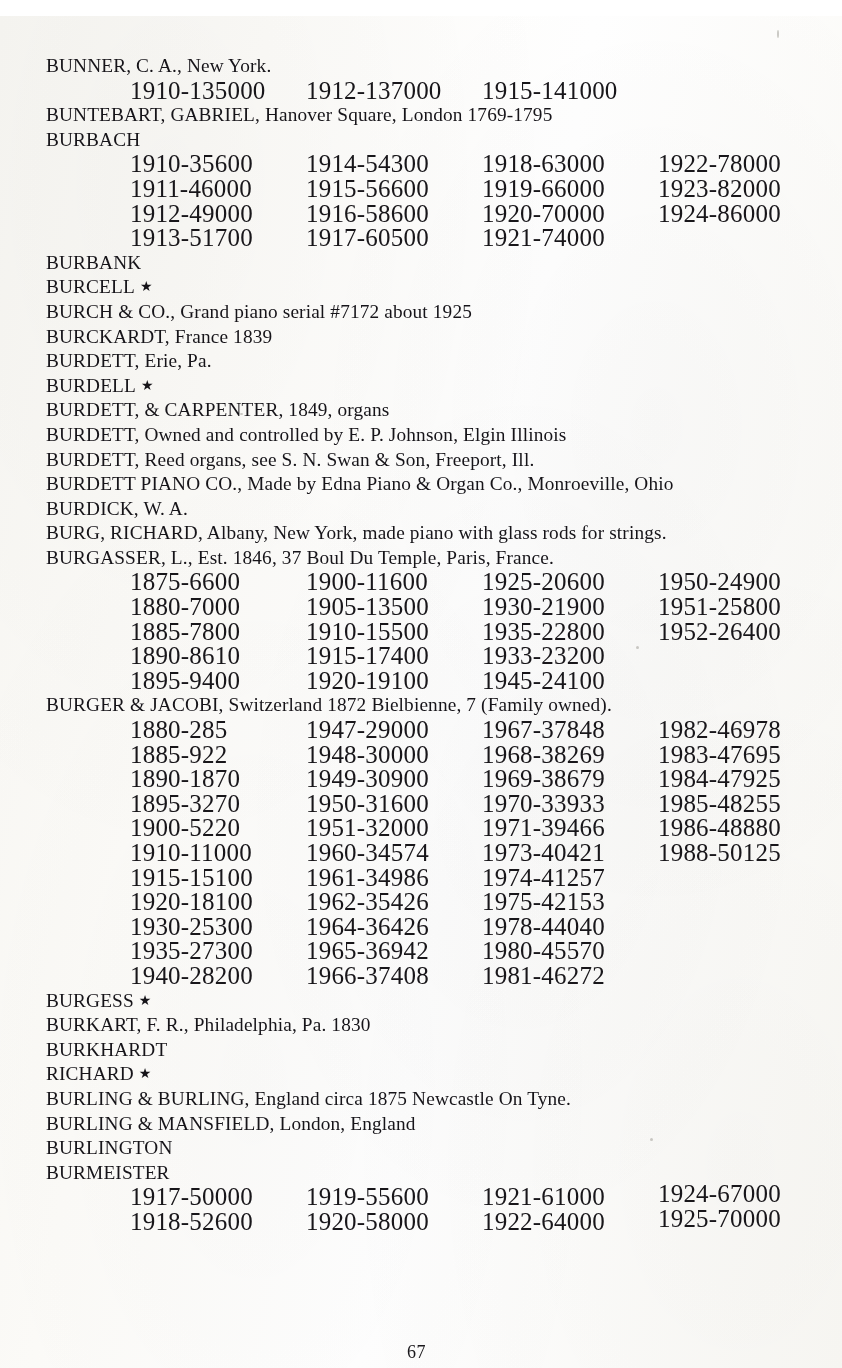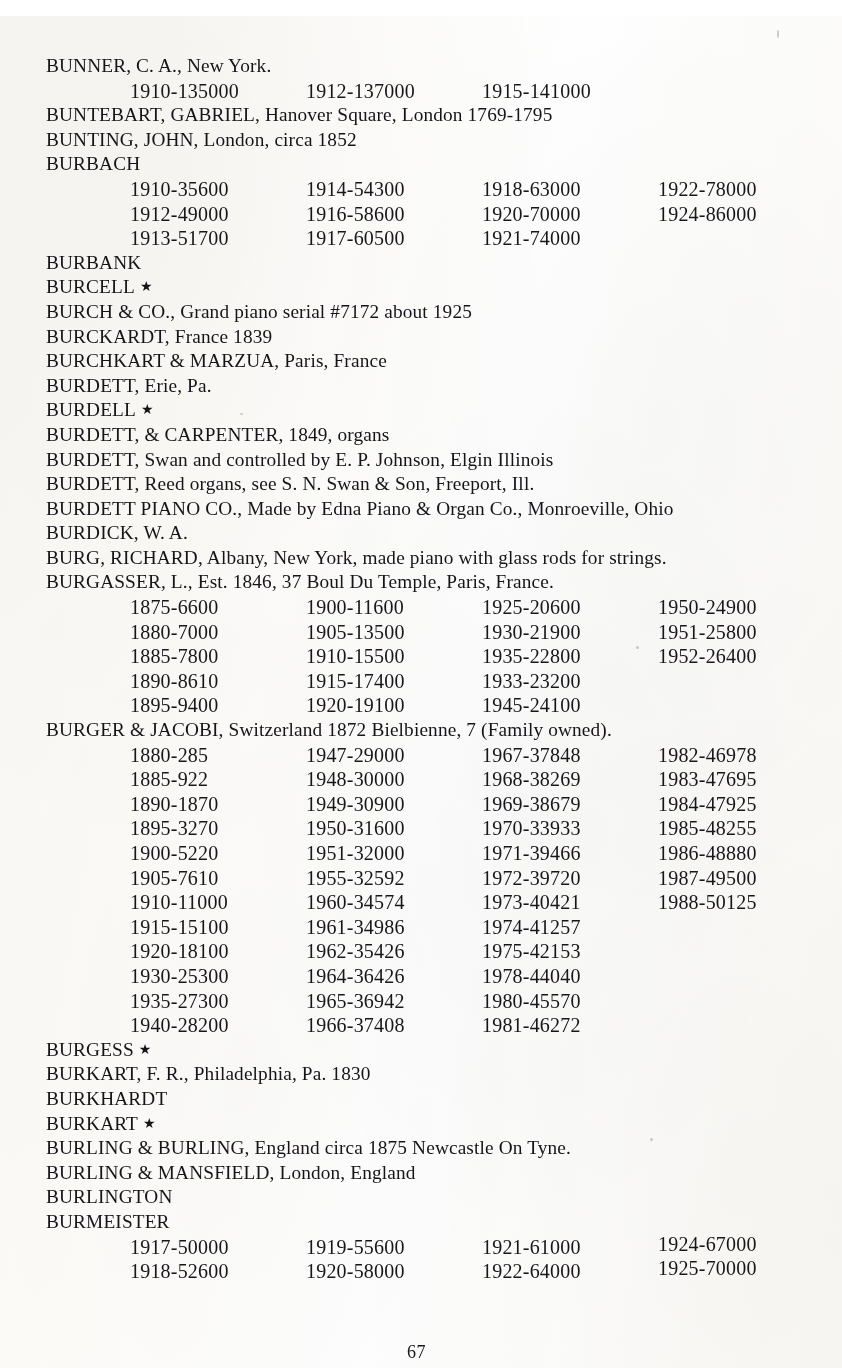--- a/index.html
+++ b/index.html
@@ -46,21 +46,21 @@
   .entry .star {
     font-size: 14px;
     vertical-align: 2px;
     margin-left: 5px;
     letter-spacing: 0;
   }
   .srow {
     display: block;
     height: 24.6px;
     white-space: nowrap;
-    font-size: 20px;
+    font-size: 25px;
     line-height: 24.6px;
     font-family: Liberation Serif, serif;
   }
   .scell {
     display: inline-block;
     width: 175px;
     text-align: left;
     letter-spacing: 0.2px;
   }
   .scell.c0 { margin-left: 84px; }
@@ -103,44 +103,45 @@
   <div class="content">
 
     <div class="entry"><span class="nm">BUNNER, C. A., New York.</span></div>
     <div class="table-block">
       <div class="srow">
         <span class="scell c0">1910-135000</span><span class="scell c1">1912-137000</span><span class="scell c2">1915-141000</span>
       </div>
     </div>
 
     <div class="entry"><span class="nm">BUNTEBART, GABRIEL, Hanover Square, London 1769-1795</span></div>
-    <div class="entry"><span class="nm">BUNTING, JOHN, London, circa 1852</span></div>
     <div class="entry"><span class="nm">BURBACH</span></div>
 
     <div class="table-block indent-burbach">
       <div class="srow">
         <span class="scell c0">1910-35600</span><span class="scell c1">1914-54300</span><span class="scell c2">1918-63000</span><span class="scell c3">1922-78000</span>
+      </div>
+      <div class="srow">
+        <span class="scell c0">1911-46000</span><span class="scell c1">1915-56600</span><span class="scell c2">1919-66000</span><span class="scell c3">1923-82000</span>
       </div>
       <div class="srow">
         <span class="scell c0">1912-49000</span><span class="scell c1">1916-58600</span><span class="scell c2">1920-70000</span><span class="scell c3">1924-86000</span>
       </div>
       <div class="srow">
         <span class="scell c0">1913-51700</span><span class="scell c1">1917-60500</span><span class="scell c2">1921-74000</span>
       </div>
     </div>
 
     <div class="entry"><span class="nm">BURBANK</span></div>
     <div class="entry"><span class="nm">BURCELL</span><span class="star">★</span></div>
     <div class="entry"><span class="nm">BURCH &amp; CO., Grand piano serial #7172 about 1925</span></div>
     <div class="entry"><span class="nm">BURCKARDT, France 1839</span></div>
-    <div class="entry"><span class="nm">BURCHKART &amp; MARZUA, Paris, France</span></div>
     <div class="entry"><span class="nm">BURDETT, Erie, Pa.</span></div>
     <div class="entry"><span class="nm">BURDELL</span><span class="star">★</span></div>
     <div class="entry"><span class="nm">BURDETT, &amp; CARPENTER, 1849, organs</span></div>
-    <div class="entry"><span class="nm">BURDETT, Swan and controlled by E. P. Johnson, Elgin Illinois</span></div>
+    <div class="entry"><span class="nm">BURDETT, Owned and controlled by E. P. Johnson, Elgin Illinois</span></div>
     <div class="entry"><span class="nm">BURDETT, Reed organs, see S. N. Swan &amp; Son, Freeport, Ill.</span></div>
     <div class="entry"><span class="nm">BURDETT PIANO CO., Made by Edna Piano &amp; Organ Co., Monroeville, Ohio</span></div>
     <div class="entry"><span class="nm">BURDICK, W. A.</span></div>
     <div class="entry"><span class="nm">BURG, RICHARD, Albany, New York, made piano with glass rods for strings.</span></div>
     <div class="entry"><span class="nm">BURGASSER, L., Est. 1846, 37 Boul Du Temple, Paris, France.</span></div>
 
     <div class="table-block">
       <div class="srow">
         <span class="scell c0">1875-6600</span><span class="scell c1">1900-11600</span><span class="scell c2">1925-20600</span><span class="scell c3">1950-24900</span>
       </div>
@@ -170,23 +171,20 @@
       <div class="srow">
         <span class="scell c0">1890-1870</span><span class="scell c1">1949-30900</span><span class="scell c2">1969-38679</span><span class="scell c3">1984-47925</span>
       </div>
       <div class="srow">
         <span class="scell c0">1895-3270</span><span class="scell c1">1950-31600</span><span class="scell c2">1970-33933</span><span class="scell c3">1985-48255</span>
       </div>
       <div class="srow">
         <span class="scell c0">1900-5220</span><span class="scell c1">1951-32000</span><span class="scell c2">1971-39466</span><span class="scell c3">1986-48880</span>
       </div>
       <div class="srow">
-        <span class="scell c0">1905-7610</span><span class="scell c1">1955-32592</span><span class="scell c2">1972-39720</span><span class="scell c3">1987-49500</span>
-      </div>
-      <div class="srow">
         <span class="scell c0">1910-11000</span><span class="scell c1">1960-34574</span><span class="scell c2">1973-40421</span><span class="scell c3">1988-50125</span>
       </div>
       <div class="srow">
         <span class="scell c0">1915-15100</span><span class="scell c1">1961-34986</span><span class="scell c2">1974-41257</span>
       </div>
       <div class="srow">
         <span class="scell c0">1920-18100</span><span class="scell c1">1962-35426</span><span class="scell c2">1975-42153</span>
       </div>
       <div class="srow">
         <span class="scell c0">1930-25300</span><span class="scell c1">1964-36426</span><span class="scell c2">1978-44040</span>
@@ -195,21 +193,21 @@
         <span class="scell c0">1935-27300</span><span class="scell c1">1965-36942</span><span class="scell c2">1980-45570</span>
       </div>
       <div class="srow">
         <span class="scell c0">1940-28200</span><span class="scell c1">1966-37408</span><span class="scell c2">1981-46272</span>
       </div>
     </div>
 
     <div class="entry"><span class="nm">BURGESS</span><span class="star">★</span></div>
     <div class="entry"><span class="nm">BURKART, F. R., Philadelphia, Pa. 1830</span></div>
     <div class="entry"><span class="nm">BURKHARDT</span></div>
-    <div class="entry"><span class="nm">BURKART</span><span class="star">★</span></div>
+    <div class="entry"><span class="nm">RICHARD</span><span class="star">★</span></div>
     <div class="entry"><span class="nm">BURLING &amp; BURLING, England circa 1875 Newcastle On Tyne.</span></div>
     <div class="entry"><span class="nm">BURLING &amp; MANSFIELD, London, England</span></div>
     <div class="entry"><span class="nm">BURLINGTON</span></div>
     <div class="entry"><span class="nm">BURMEISTER</span></div>
 
     <div class="table-block">
       <div class="srow">
         <span class="scell c0">1917-50000</span><span class="scell c1">1919-55600</span><span class="scell c2">1921-61000</span><span class="scell c3 offset-up">1924-67000</span>
       </div>
       <div class="srow">

